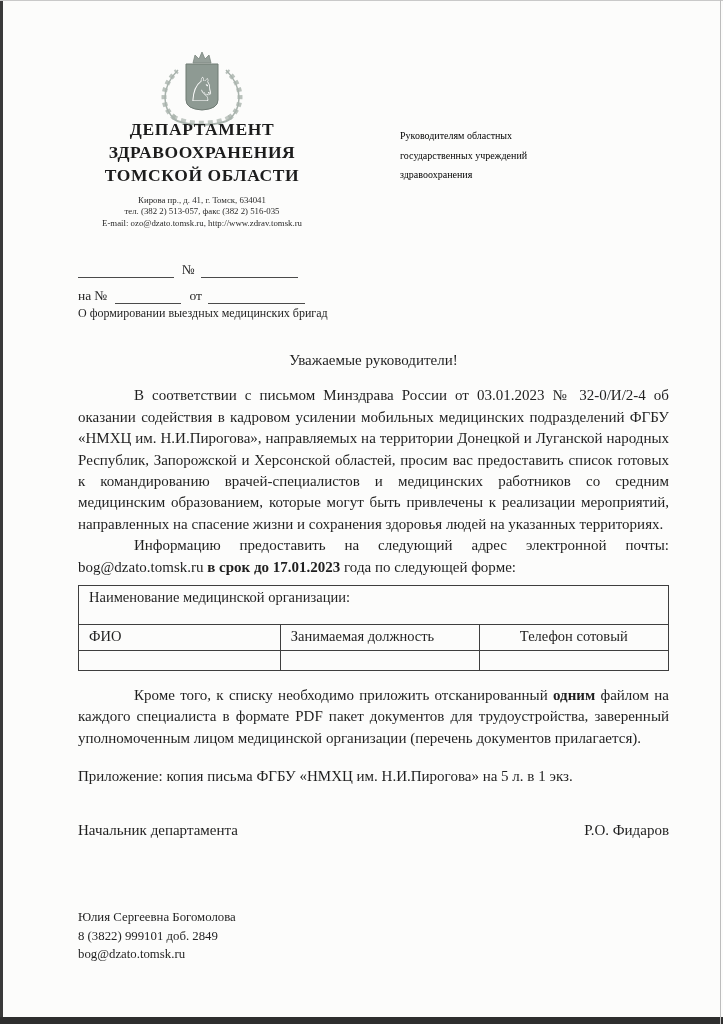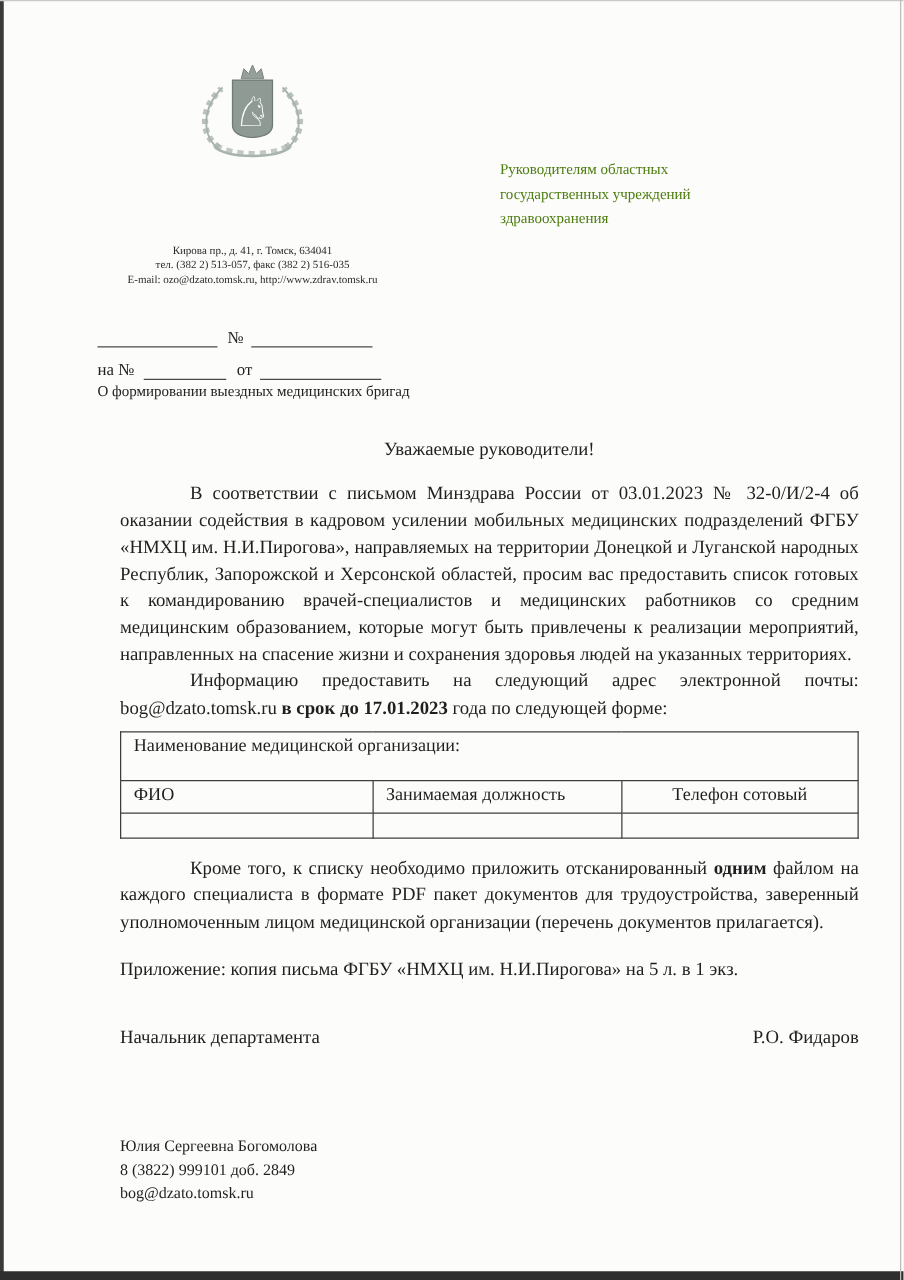--- a/index.html
+++ b/index.html
@@ -23,35 +23,35 @@
     position:absolute;left:60px;top:118px;width:284px;
     text-align:center;font-weight:bold;font-size:17.5px;line-height:23px;
     letter-spacing:0.6px;color:#1c1c1c;
   }
   .contacts{
     position:absolute;left:52px;top:195px;width:300px;
     text-align:center;font-size:8.8px;line-height:11.4px;color:#2a2a2a;
   }
   .addressee{
     position:absolute;left:400px;top:126px;width:235px;
-    font-size:12px;line-height:19.5px;color:#4d7c0f;
+    font-size:10px;line-height:19.5px;color:#000000;
   }
 
   .refs{position:absolute;left:78px;top:252px;width:240px;font-size:13.5px;}
   .ref-row{display:flex;align-items:flex-end;height:26px;}
   .blank{display:inline-block;border-bottom:1px solid #4a4a4a;height:15px;}
   .ref-label{display:inline-block;padding:0 6px 0 8px;}
   .ref-label.first{padding-left:0;padding-right:8px;}
 
   .subject{
     position:absolute;left:78px;top:305px;width:255px;
     font-size:12px;line-height:17px;color:#242424;
   }
 
-  .flow{position:absolute;left:96px;top:350px;width:591px;font-size:15px;line-height:21.4px;}
+  .flow{position:absolute;left:78px;top:350px;width:591px;font-size:15px;line-height:21.4px;}
   .salutation{text-align:center;margin:0 0 14px 0;}
   .flow p{margin:0;text-align:justify;text-indent:56px;}
   .form-table{
     width:100%;border-collapse:collapse;margin-top:7px;
     font-size:14.5px;
   }
   .form-table td{border:1.5px solid #3e3e3e;padding:1px 10px;vertical-align:top;}
   .org-cell{height:36px;}
   .head-cell{height:23px;}
   .empty-cell{height:17px;}
@@ -87,20 +87,25 @@
       <path d="M51,13 L53,5 L57,9 L60,2 L63,9 L67,5 L69,13 Z" fill="#96a09a" stroke="#7b867f" stroke-width="0.8"></path>
 
       <path d="M44,14 h32 v36 q0,9 -16,10 q-16,-1 -16,-10 z" fill="#8e9a93" stroke="#6e7a73" stroke-width="1"></path>
 
       <g transform="translate(120,0) scale(-1,1)">
         <text x="60" y="51" font-size="33" text-anchor="middle" fill="#ffffff" font-family="'DejaVu Sans',sans-serif">♘</text>
       </g>
     </svg>
   </div>
 
+  <div class="org-name">
+    <div>ДЕПАРТАМЕНТ</div>
+    <div>ЗДРАВООХРАНЕНИЯ</div>
+    <div>ТОМСКОЙ ОБЛАСТИ</div>
+  </div>
 
   <div class="contacts">
     <div>Кирова пр., д. 41, г. Томск, 634041</div>
     <div>тел. (382 2) 513-057, факс (382 2) 516-035</div>
     <div>E-mail: ozo@dzato.tomsk.ru, http://www.zdrav.tomsk.ru</div>
   </div>
 
   <div class="addressee">
     <div>Руководителям областных</div>
     <div>государственных учреждений</div>

